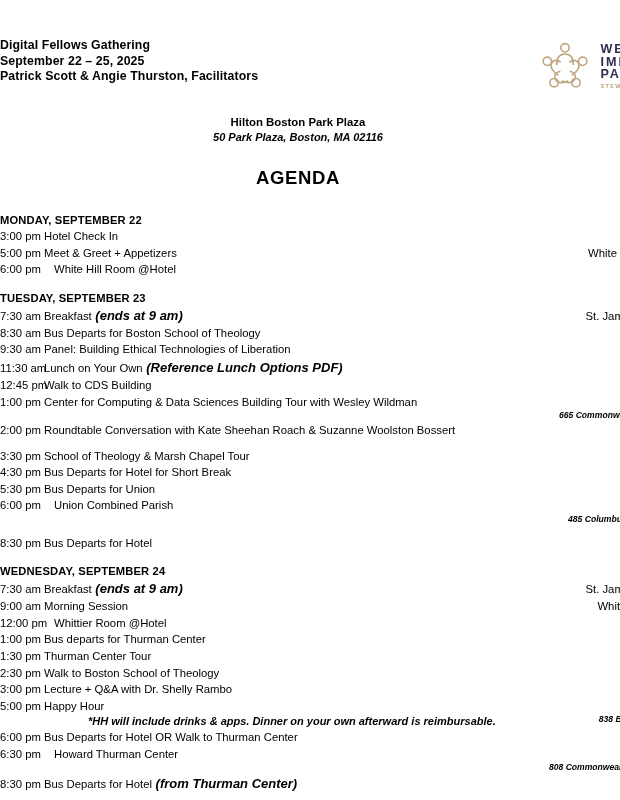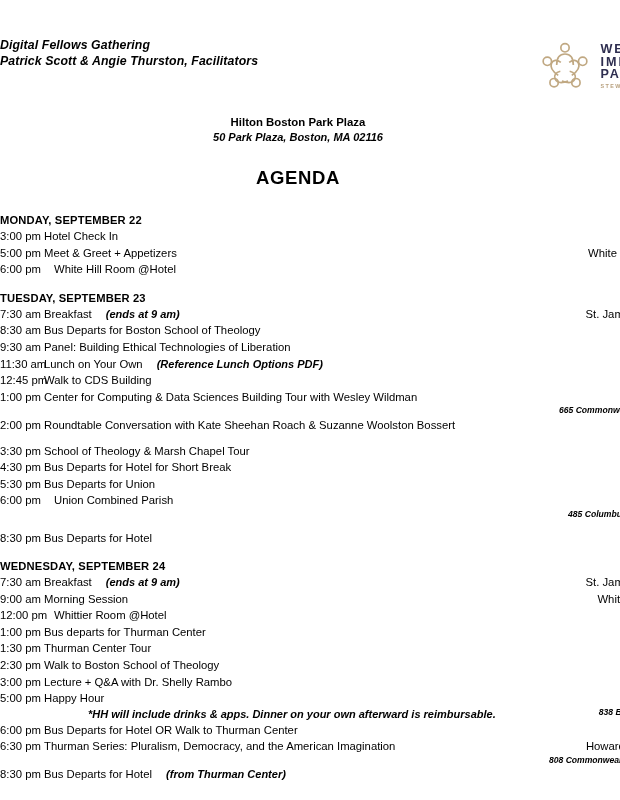--- a/index.html
+++ b/index.html
@@ -42,21 +42,20 @@
     padding: 38px 30px 0 62px;
   }
   .header-left {
     line-height: 1.28;
   }
   .hl-line {
     font-size: 12.3px;
     font-weight: bold;
     letter-spacing: 0.1px;
     white-space: nowrap;
-    font-style: italic;
   }
   .hl-line.sub {
     font-weight: bold;
   }
 
   .logo-block {
     display: flex;
     align-items: center;
     gap: 9px;
     padding-top: 2px;
@@ -139,24 +138,23 @@
     flex: none;
     font-size: 11.3px;
     text-align: left;
   }
   .event {
     flex: 1 1 auto;
     font-size: 11.3px;
     min-width: 0;
   }
   .event .note {
-    font-size: 11px;
+    font-size: 13px;
     font-style: italic;
     font-weight: bold;
-    margin-left: 11px;
   }
   .place {
     flex: none;
     font-size: 11.3px;
     text-align: right;
     padding-left: 10px;
   }
 
   
   .subrow {
@@ -190,20 +188,21 @@
 </style>
 </head>
 <body>
 
 <div id="viewport">
   <div id="page">
 
     <div class="header">
       <div class="header-left">
         <div class="hl-line">Digital Fellows Gathering</div>
+        <div class="hl-line">September 22 – 25, 2025</div>
         <div class="hl-line sub">Patrick Scott &amp; Angie Thurston, Facilitators</div>
       </div>
 
       <div class="logo-block">
         <svg class="logo-mark" viewBox="0 0 100 100">
           <g fill="none" stroke="#c0a882" stroke-width="3.2">
 
             <circle cx="50" cy="15" r="8"></circle>
             <path d="M34 48 C34 32 40 27 50 27 C60 27 66 32 66 48"></path>
 
@@ -369,21 +368,20 @@
             <div class="subnote">*HH will include drinks &amp; apps. Dinner on your own afterward is reimbursable.</div>
             <div class="subaddr">838 Beacon St, Boston, MA</div>
           </div>
           <div class="row">
             <div class="time">6:00 pm</div>
             <div class="event"><span>Bus Departs for Hotel OR Walk to Thurman Center</span></div>
             <div class="place"></div>
           </div>
           <div class="row">
             <div class="time">6:30 pm</div>
-            <div class="event"><span>Thurman Series: Pluralism, Democracy, and the American Imagination</span></div>
             <div class="place">Howard Thurman Center</div>
           </div>
           <div class="subrow">
             <div class="spacer"></div>
             <div class="subnote"></div>
             <div class="subaddr">808 Commonwealth Ave, Brookline, MA</div>
           </div>
           <div class="row">
             <div class="time">8:30 pm</div>
             <div class="event"><span>Bus Departs for Hotel</span><span class="note"> (from Thurman Center)</span></div>

